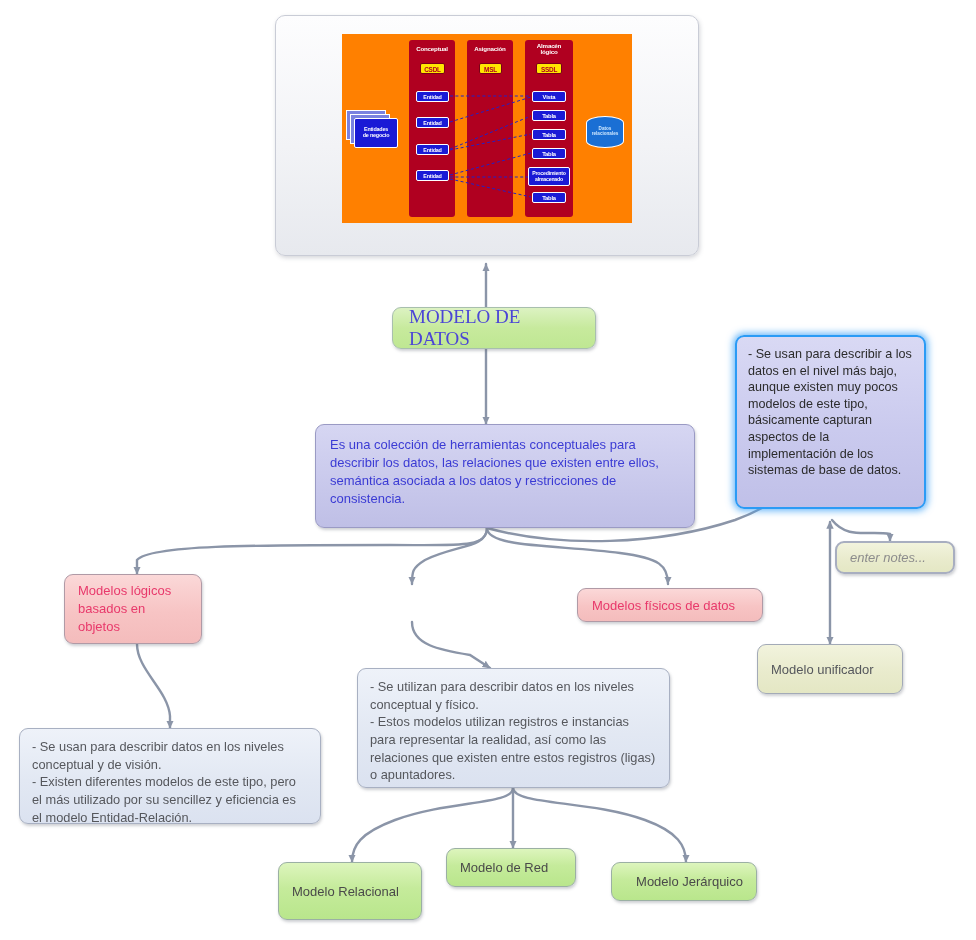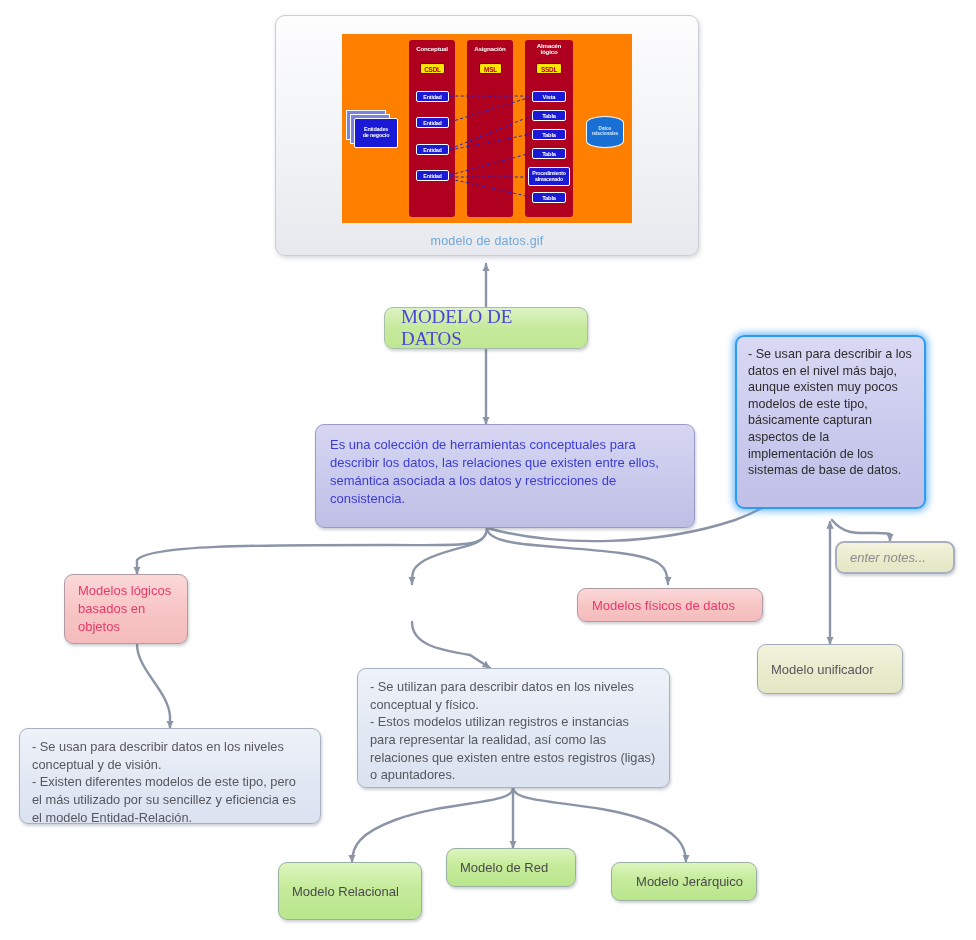--- a/index.html
+++ b/index.html
@@ -101,20 +101,21 @@
 
   
   .n-green {
     background: linear-gradient(to bottom, #ddf5bd 0%, #c5eb9b 45%, #b9e68c 100%);
     border-color: #9bb0a4;
   }
   .n-green .txt { color: #4a4a4a; }
   .n-title {
     background: linear-gradient(to bottom, #dcf2c2 0%, #c7ea9d 50%, #bfe793 100%);
     border-color: #a8bfae;
+    margin-left: 8px;
   }
   .n-title .txt {
     color: #4b45d6;
     font-family: "Liberation Serif", serif;
     font-size: 19px;
   }
   .n-lav {
     background: linear-gradient(to bottom, #d6d6f2 0%, #c9c9ec 55%, #bfbfe6 100%);
     border-color: #9a9ac4;
     margin-left: 19px;
@@ -227,40 +228,39 @@
           <path d="M108,62 L189,62"></path>
           <path d="M108,88 L189,63"></path>
           <path d="M108,115 L189,82"></path>
           <path d="M108,116 L189,100"></path>
           <path d="M108,141 L189,119"></path>
           <path d="M108,143 L186,143"></path>
           <path d="M108,145 L189,163"></path>
         </g>
       </svg>
     </div>
-    <div class="imgcaption">modelo de datos.gif</div>
   </div>
 
   <div class="node n-title" style="left:384px; top:307px; width:204px; height:42px; padding:0 16px;">
     <span class="txt">MODELO DE DATOS</span>
   </div>
 
   <div class="node n-lav" style="left:296px; top:424px; width:380px; height:104px; padding:11px 14px; align-items:flex-start;">
     <span class="txt" style="font-size:13px; line-height:1.38;">Es una colección de herramientas conceptuales para describir los datos, las relaciones que existen entre ellos, semántica asociada a los datos y restricciones de consistencia.</span>
   </div>
 
   <div class="node n-lavsel" style="left:735px; top:335px; width:191px; height:174px; padding:9px 11px; align-items:flex-start;">
     <span class="txt" style="font-size:12.6px; line-height:1.32;"> - Se usan para describir a los datos en el nivel más bajo, aunque existen muy pocos modelos de este tipo,   básicamente capturan aspectos de la implementación de los sistemas de base de datos.</span>
   </div>
 
   <div class="node n-note" style="left:835px; top:541px; width:120px; height:33px; padding:0 13px;">
     <span class="txt" style="font-size:13px;">enter notes...</span>
   </div>
 
-  <div class="node n-pink" style="left:64px; top:574px; width:124px; height:70px; padding:0 13px;">
+  <div class="node n-pink" style="left:64px; top:574px; width:138px; height:70px; padding:0 13px;">
     <span class="txt" style="font-size:13px; line-height:1.36;">Modelos lógicos basados en objetos</span>
   </div>
 
 
   <div class="node n-pink" style="left:577px; top:588px; width:186px; height:34px; padding:0 14px;">
     <span class="txt" style="font-size:13px;">Modelos físicos de datos</span>
   </div>
 
   <div class="node n-khaki" style="left:757px; top:644px; width:146px; height:50px; padding:0 13px;">
     <span class="txt" style="font-size:13px;">Modelo unificador</span>

